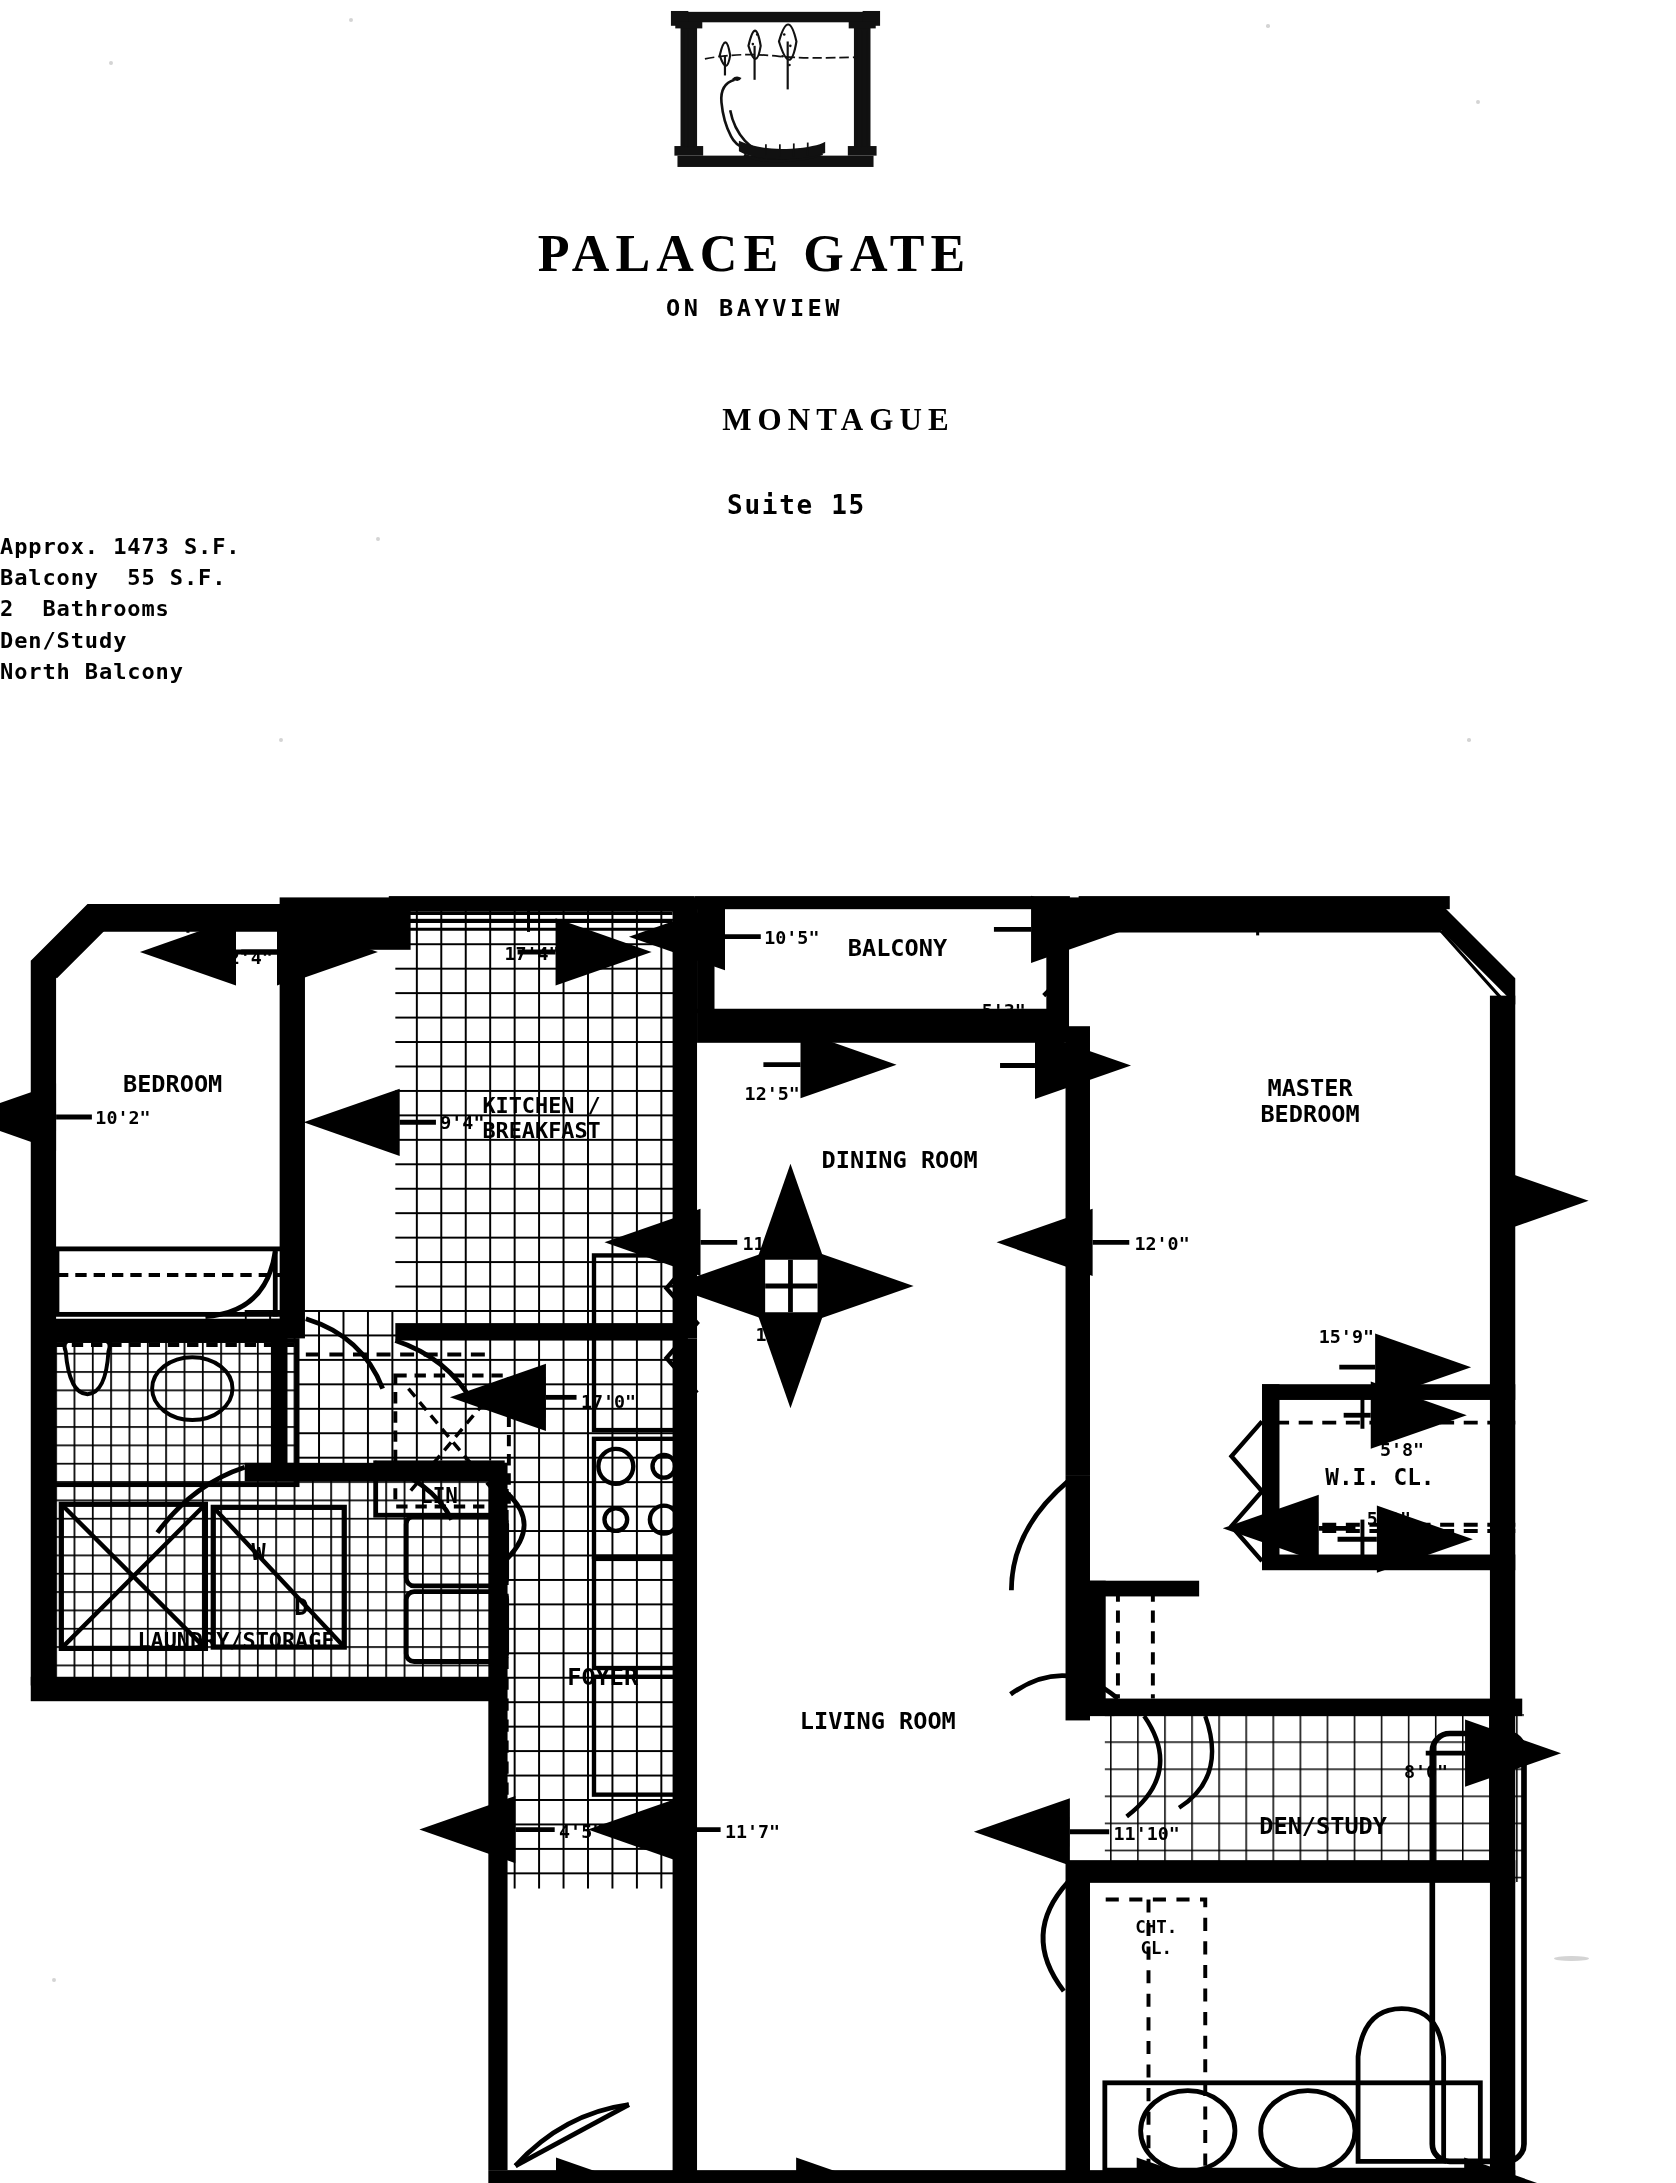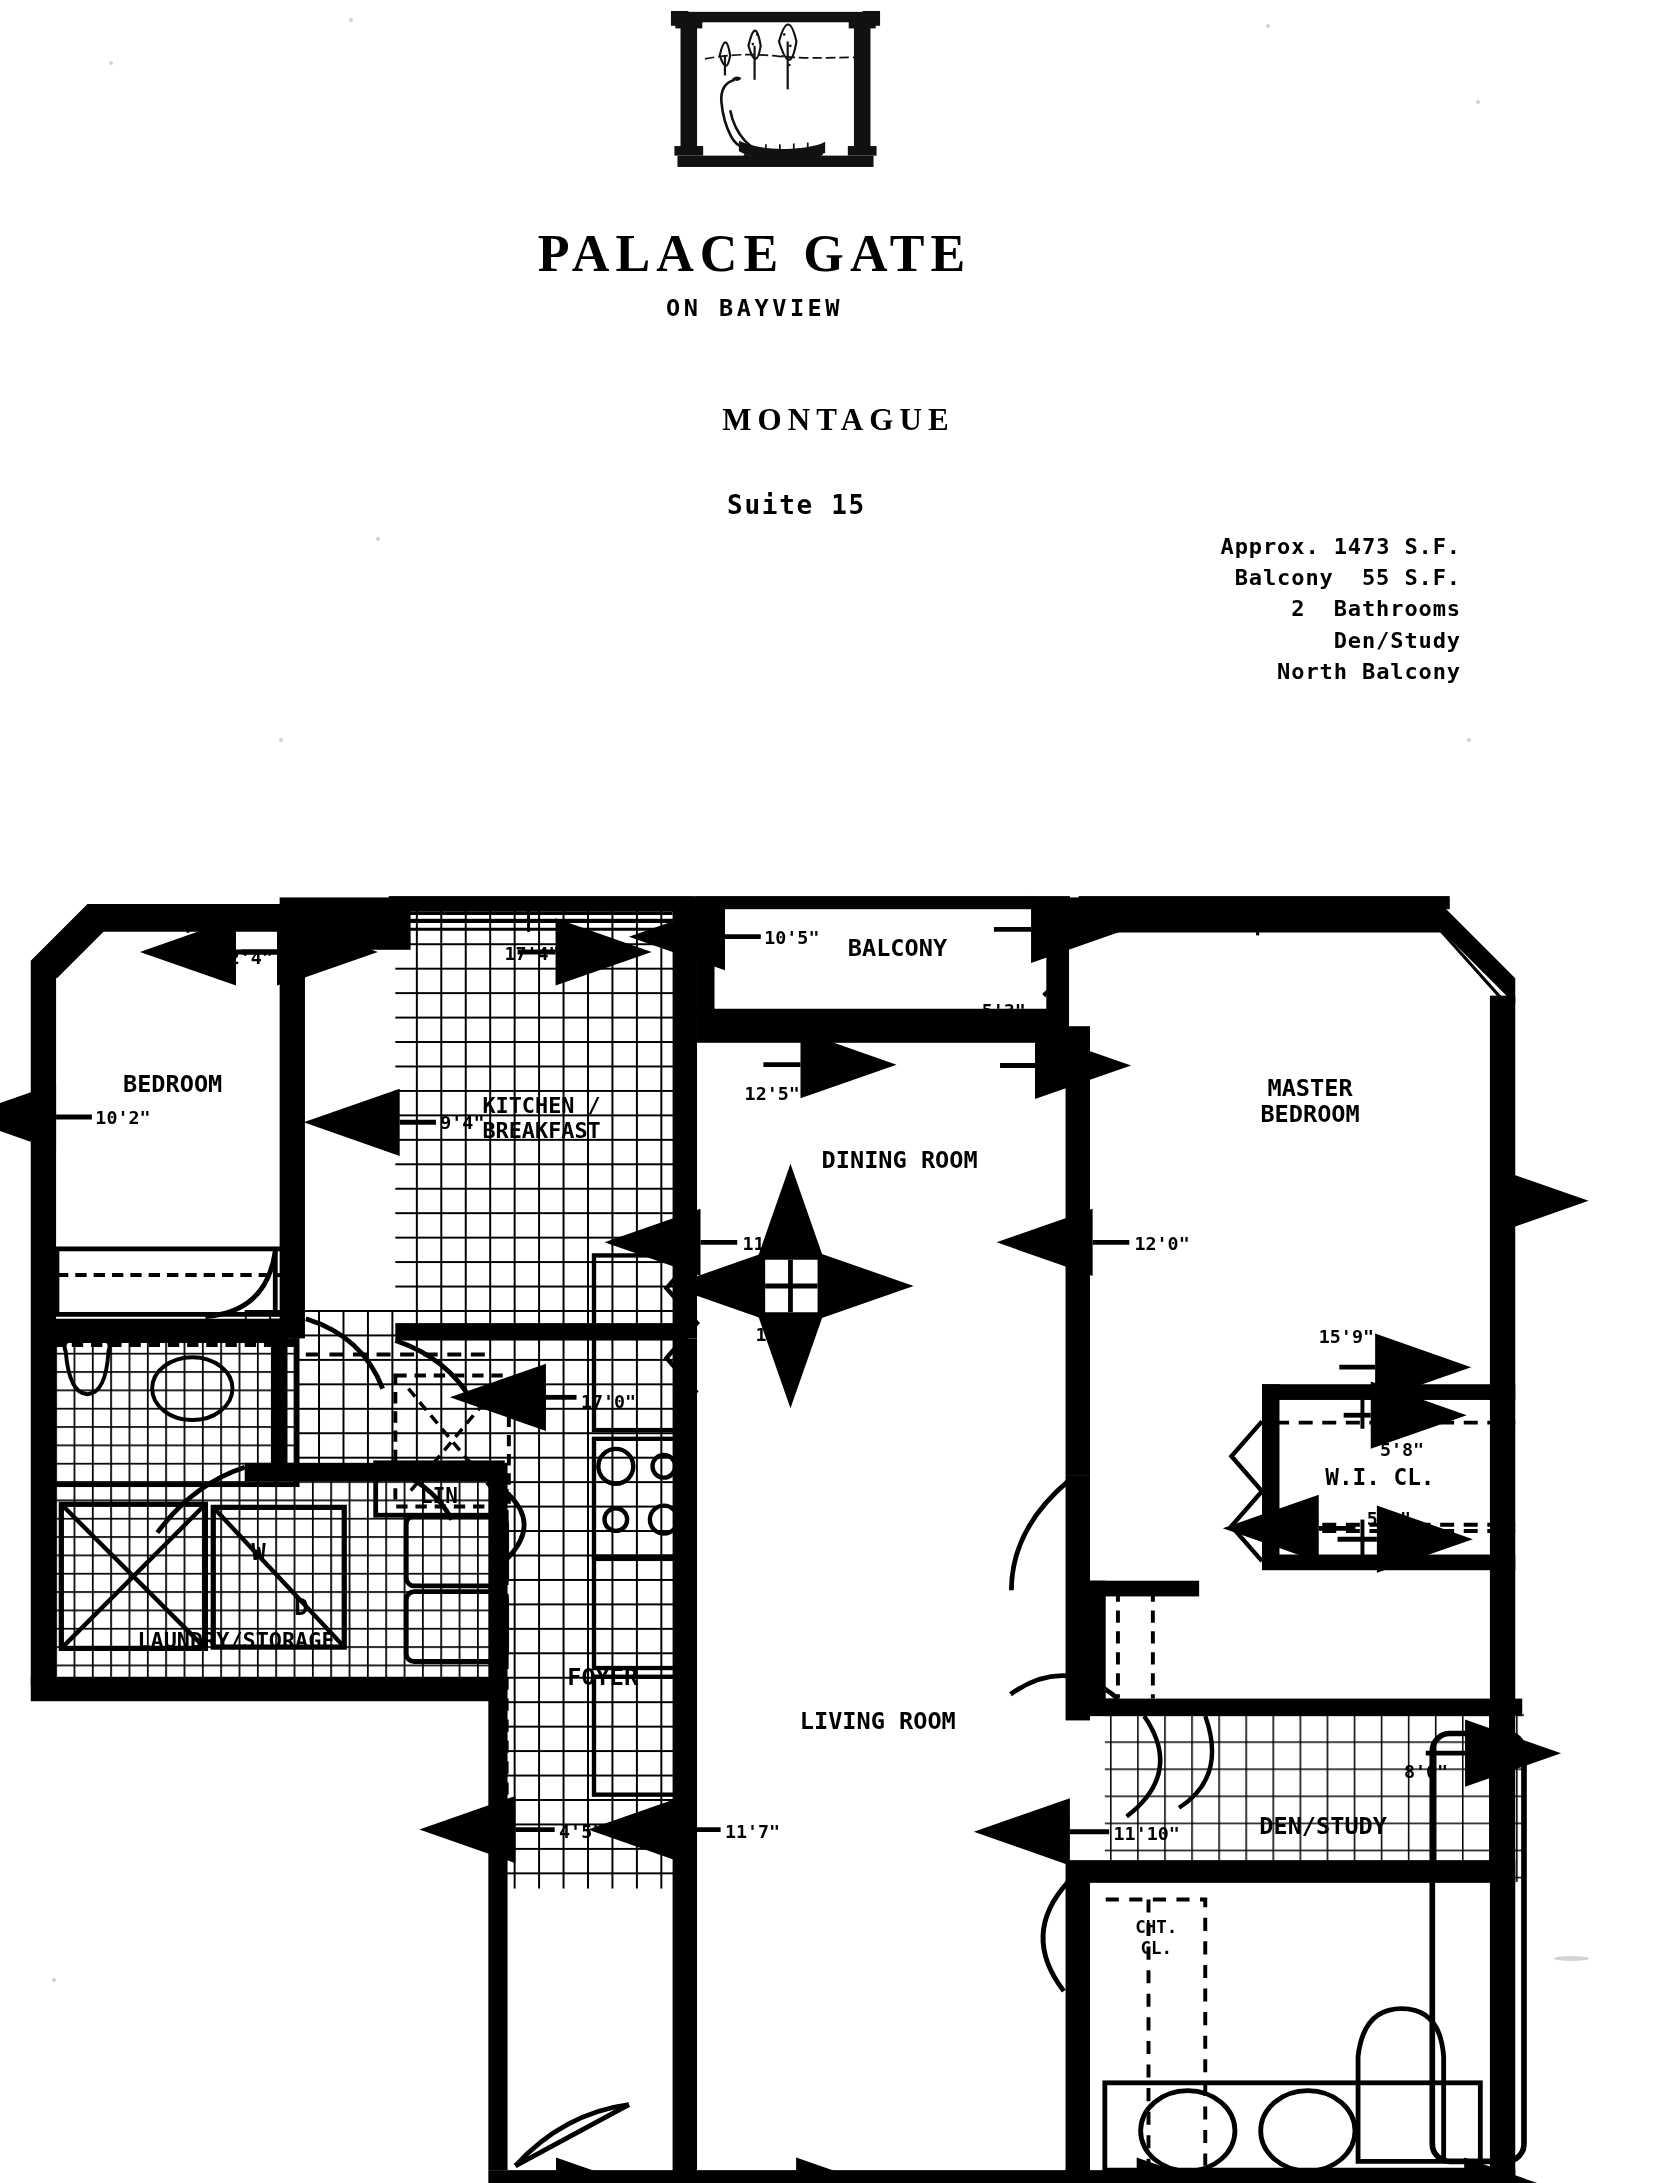--- a/index.html
+++ b/index.html
@@ -34,21 +34,21 @@
     position:absolute;left:0;top:402px;width:1677px;text-align:center;
     font-family:"Liberation Serif", serif;
     font-size:31px;font-weight:700;letter-spacing:6.1px;
   }
   .suite-no{
     position:absolute;left:0;top:463px;width:1593px;text-align:center;
     font-family:"DejaVu Sans Mono", monospace;
     font-size:26px;font-weight:700;letter-spacing:1.7px;margin-top:27px;
   }
   .specs{
-    position:absolute;left:0;top:531px;width:1461px;text-align:right;
+    position:absolute;left:0;top:531px;width:1461px;text-align:left;
     font-family:"DejaVu Sans Mono", monospace;
     font-size:22px;font-weight:700;line-height:1.42;letter-spacing:0.9px;
   }
   .specs div{white-space:pre;}
 
   
   .plan{position:absolute;left:0;top:821px;width:1677px;height:1419px;}
   .plan-svg{display:block;width:1677px;height:1419px;}
 
   

